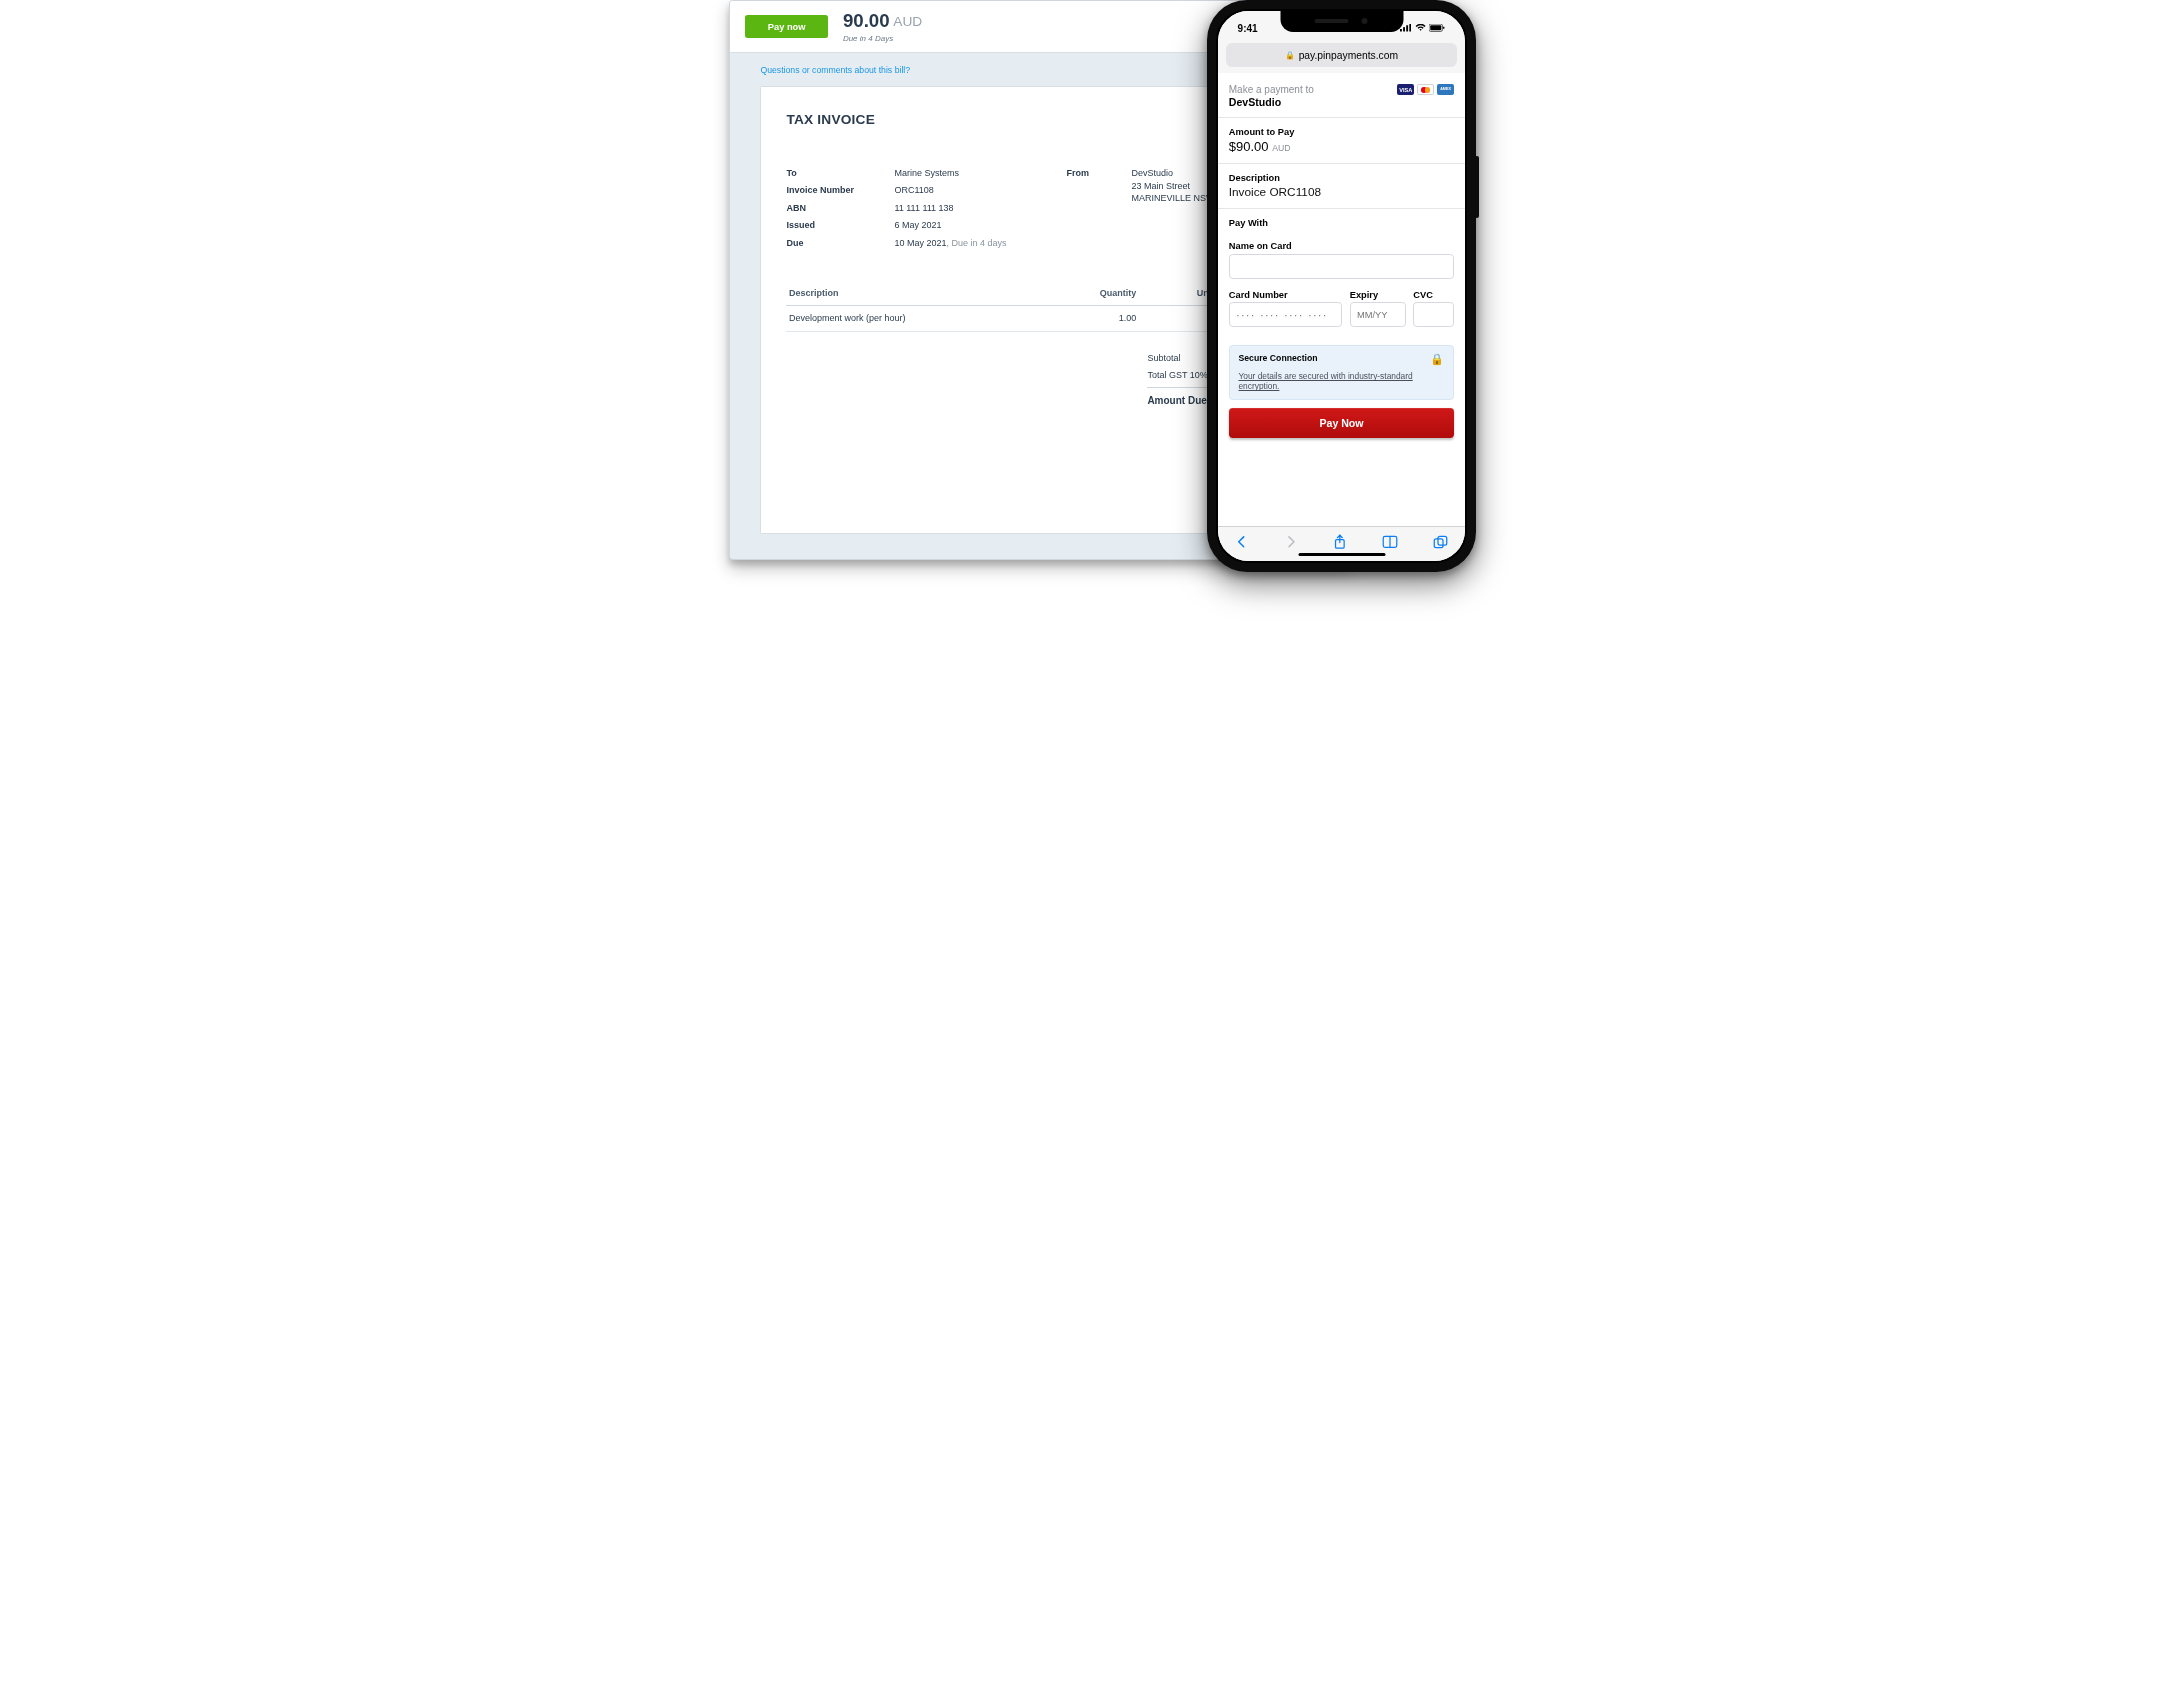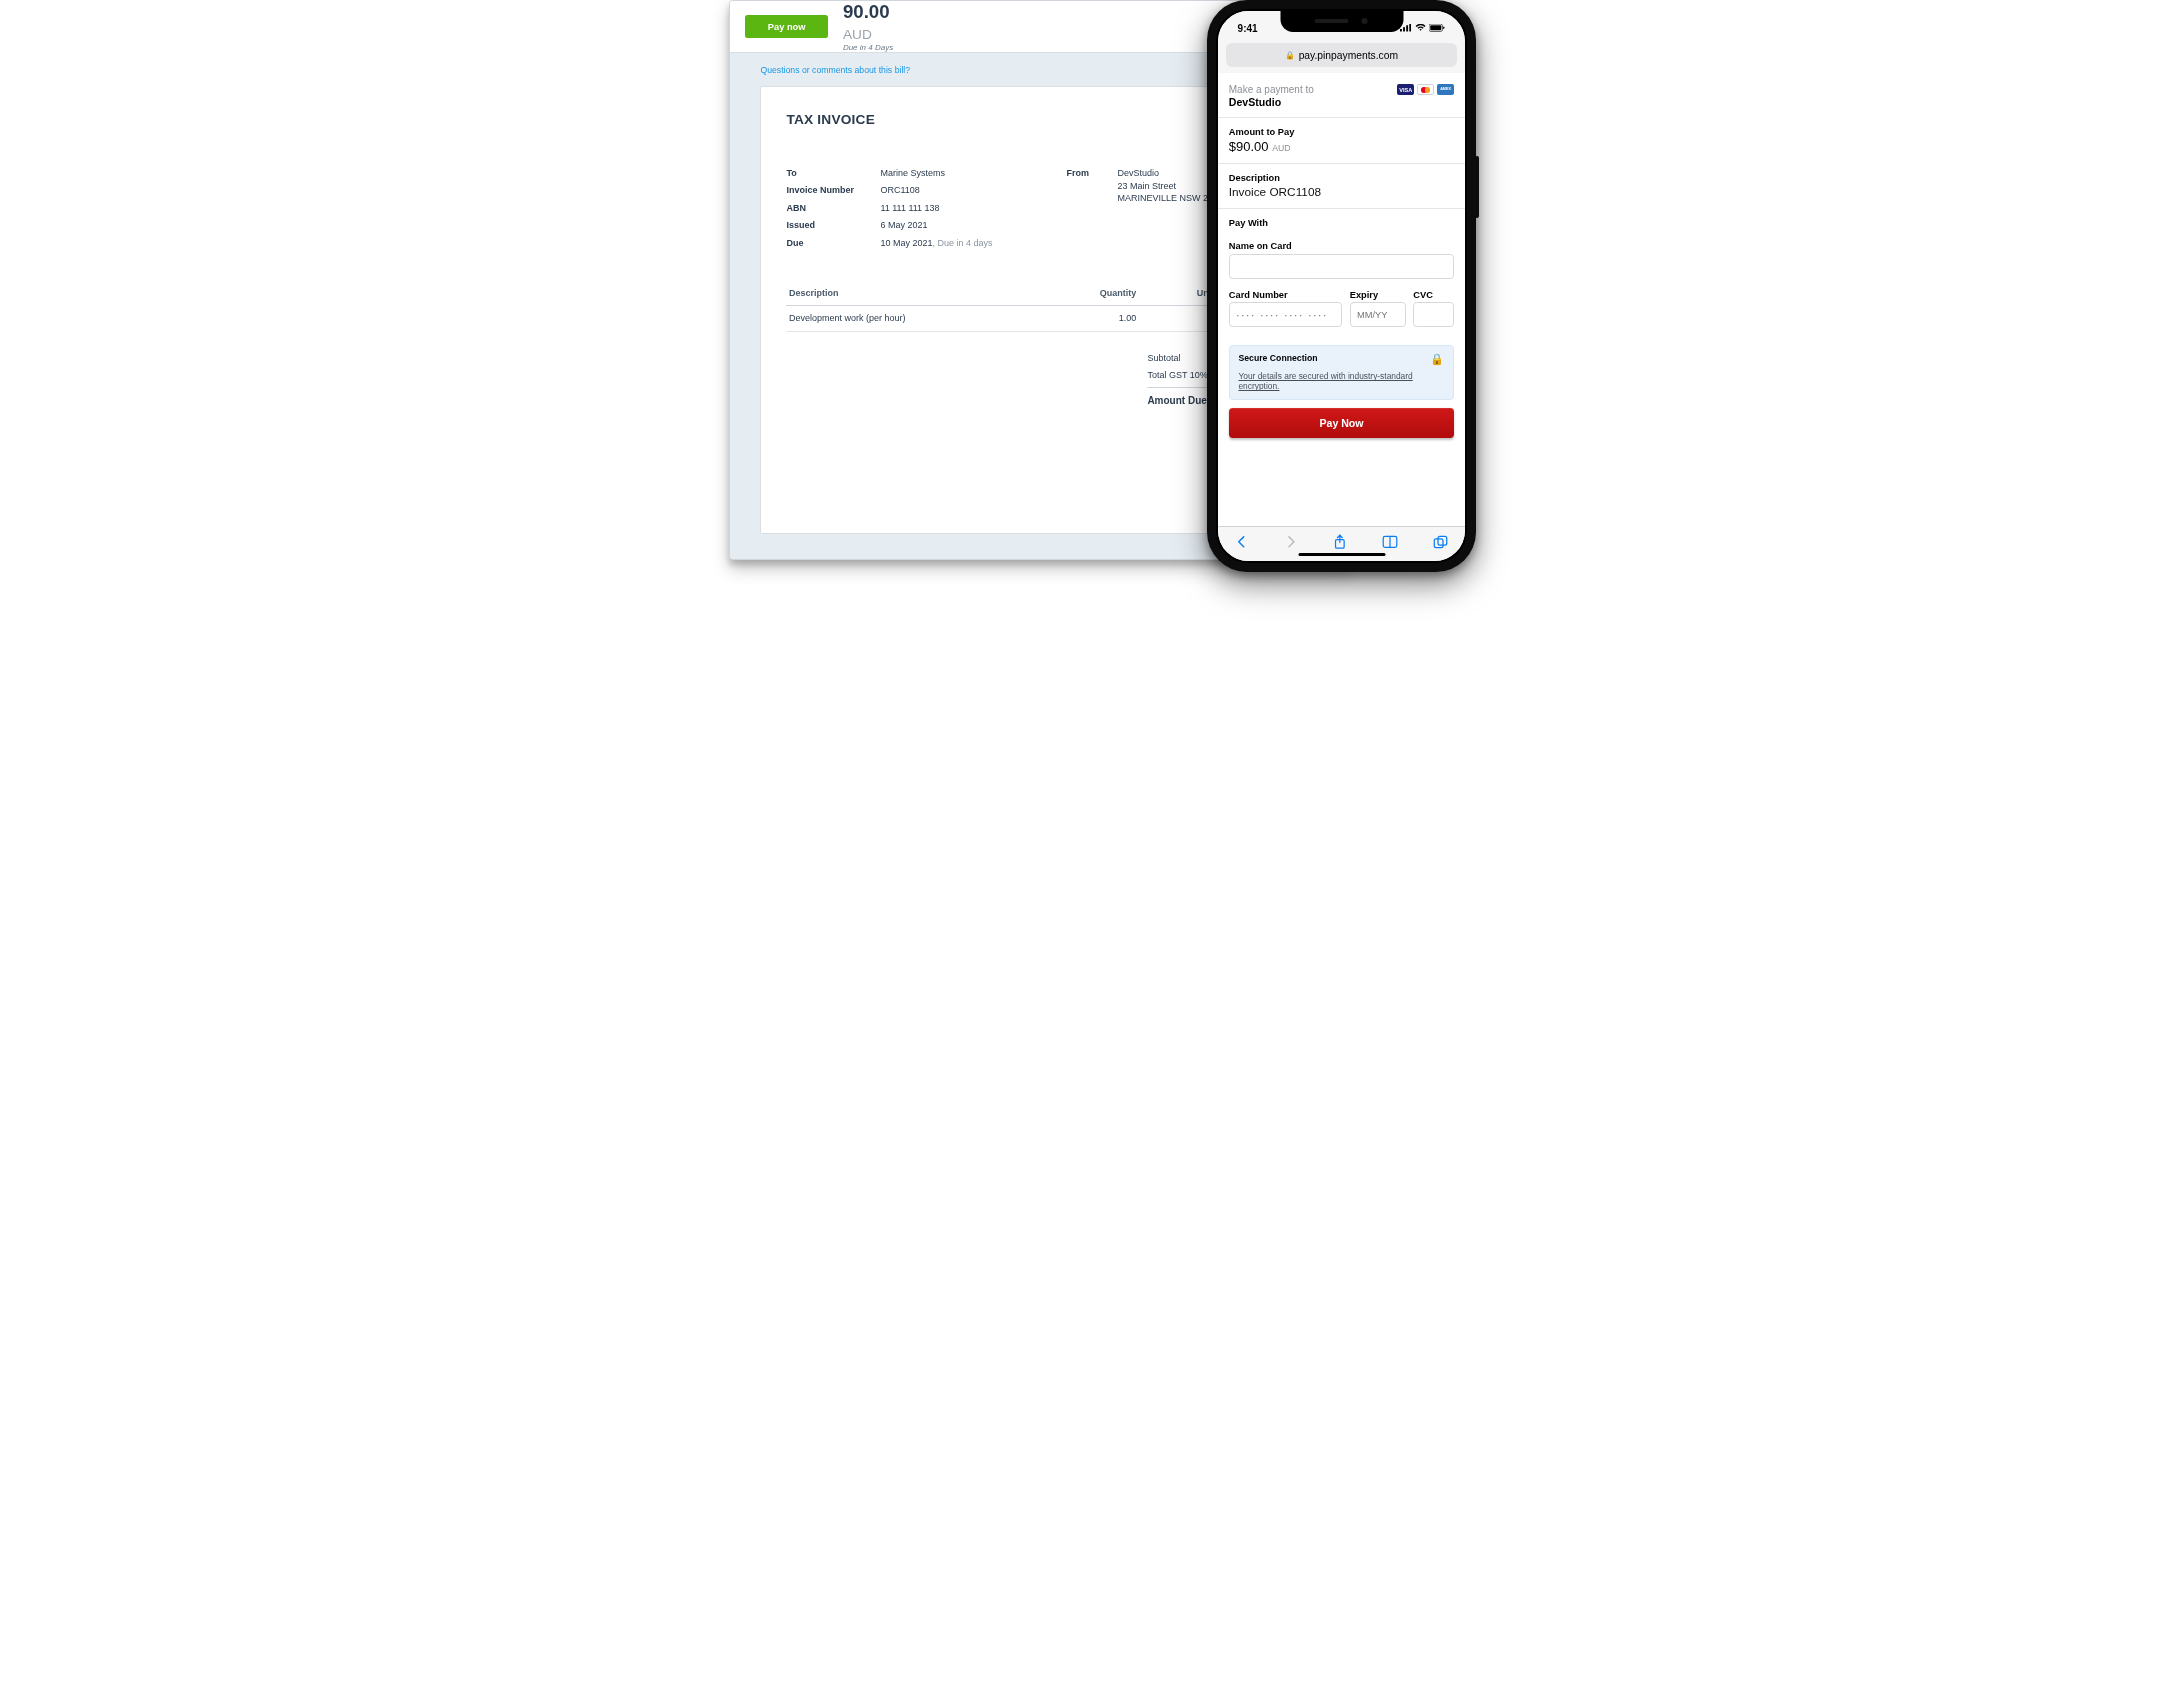--- a/index.html
+++ b/index.html
@@ -24,39 +24,39 @@
     padding: 8.7px 15px;
     height: 52px;
   }
   .paynow-btn {
     background: #5bb611; color: #fff; font-weight: 700;
     border: none; border-radius: 2.5px;
     padding: 7.5px 22.4px; font-size: 9.3px; cursor: pointer;
     height: 23.6px; display:flex; align-items:center;
   }
   .amount-block { display: flex; flex-direction: column; }
-  .amount-line { display: flex; align-items: flex-start; gap: 3.7px; flex-direction: column; }
+  .amount-line { display: flex; align-items: center; gap: 3.7px; }
   .amount-num { font-size: 18.7px; font-weight: 700; color: #2b3b4e; }
   .amount-cur { font-size: 13.7px; color: #9aa3ad; }
   .amount-due { font-size: 8px; color: #6b7a89; margin-top: 1.2px; font-style: italic; }
   .saveto { margin-left: auto; font-size: 8.7px; color: #6b7a89; }
 
   .body-pad { padding: 11.2px 15px 15px; margin-left: 15px; }
   .questions-link { color: #1996e6; font-size: 8.7px; text-decoration: none; }
 
   .invoice-card {
     background: #fff; border: 0.6px solid #d9dee3; border-radius: 1.2px;
     margin-top: 11.2px; padding: 25px 25px 31px;
     min-height: 448px;
   }
   .inv-title { color: #2b3b4e; font-size: 13.7px; font-weight: 800; letter-spacing: 0.2px; }
 
   .two-col { display: flex; gap: 37px; margin-top: 37px; }
   .kv-col { flex: 1; }
-  .kv-row { display: flex; gap: 1px; padding: 3.7px 0; font-size: 9px; }
+  .kv-row { display: flex; gap: 15px; padding: 3.7px 0; font-size: 9px; }
   .kv-key { width: 93px; color: #2b3b4e; font-weight: 700; }
   .kv-val { color: #2b3b4e; }
   .kv-sub { color: #8a94a0; }
   .from-col .kv-key { width: 50px; }
   .from-lines { display:flex; flex-direction:column; gap:2.5px; color:#2b3b4e; }
 
   .line-table { width: 100%; margin-top: 31px; border-collapse: collapse; font-size: 9px; color:#2b3b4e; }
   .line-table thead tr { border-bottom: 0.6px solid #d0d6dc; }
   .line-table th { text-align: left; font-weight:700; padding: 6.2px 2.5px; color:#4a5a6b; }
   .line-table th.r, .line-table td.r { text-align: right; }

